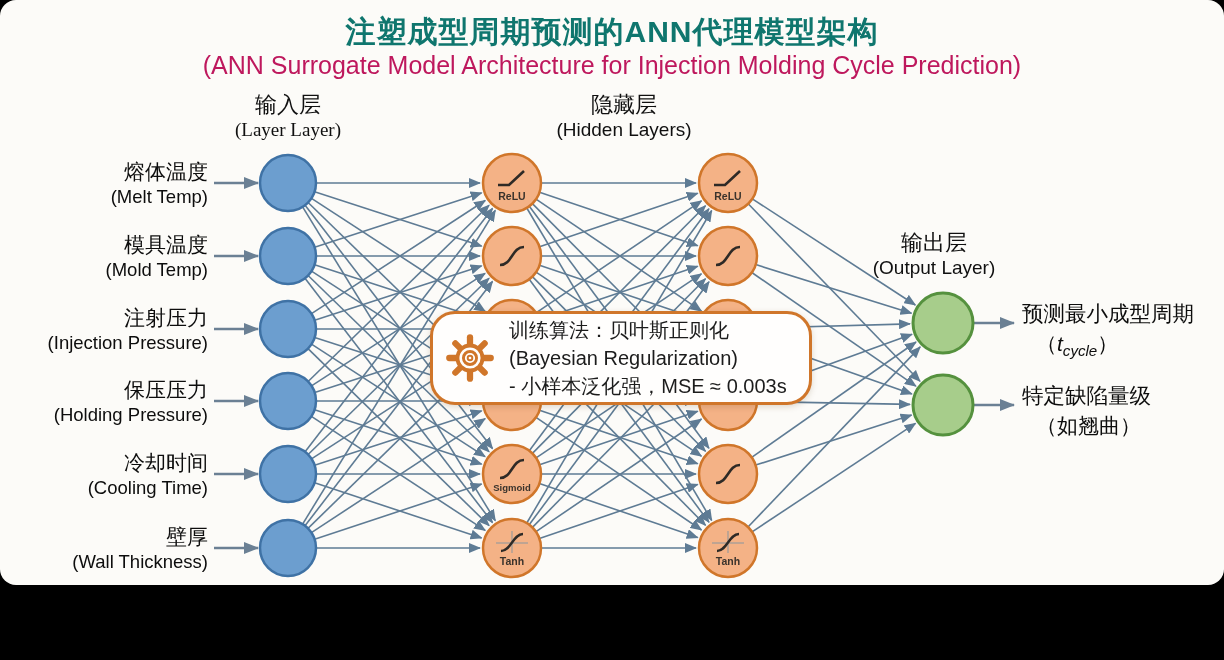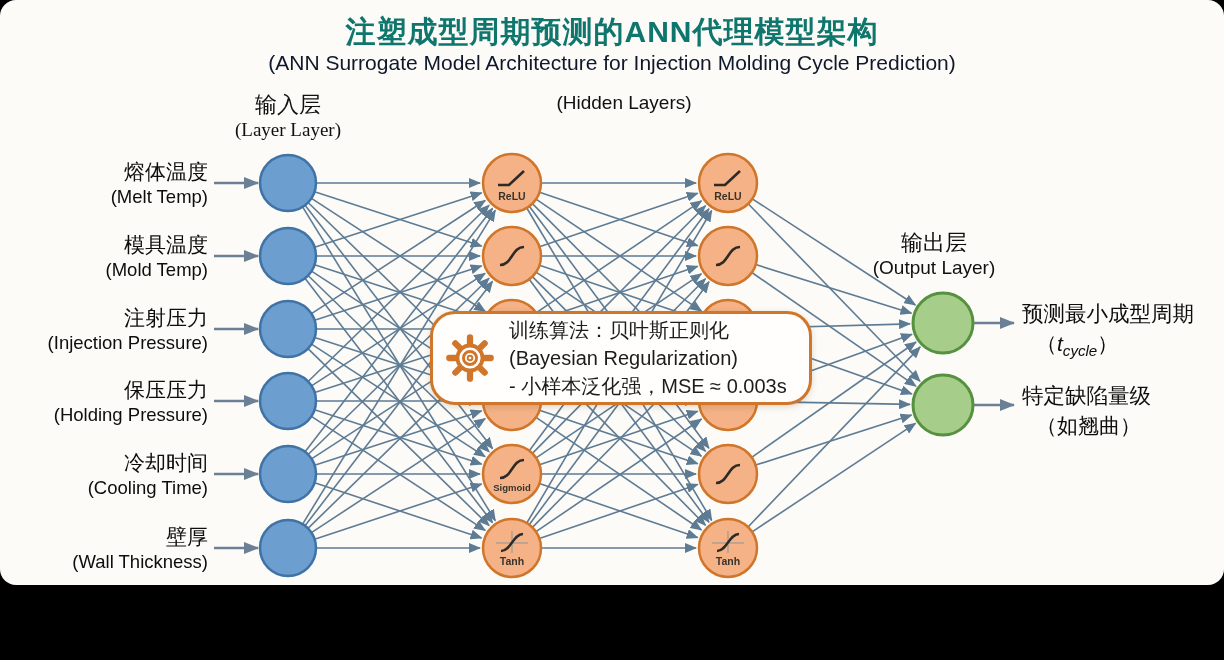--- a/index.html
+++ b/index.html
@@ -3,21 +3,21 @@
 <meta charset="utf-8">
 <style>
   html,body{margin:0;padding:0;background:#000;}
   #frame{position:relative;width:1224px;height:660px;background:#000;overflow:hidden;
          font-family:"Liberation Sans","DejaVu Sans",sans-serif;}
   #panel{position:absolute;left:0;top:0;width:1224px;height:585px;background:#fcfbf8;border-radius:16px;}
   #net{position:absolute;left:0;top:0;z-index:1;}
   .title{position:absolute;top:12px;left:0;width:100%;text-align:center;
          font-size:30px;font-weight:800;color:#0f766e;letter-spacing:1px;z-index:2;}
   .subtitle{position:absolute;top:51px;left:0;width:100%;text-align:center;
-         font-size:21px;font-weight:400;color:#0f172a;z-index:2;}
+         font-size:25px;font-weight:400;color:#be185d;z-index:2;}
   .layer-heading{position:absolute;text-align:center;z-index:2;color:#101010;}
   .lh-zh{font-size:22px;line-height:27px;}
   .lh-en{font-size:19px;line-height:24px;}
   #lh-input{left:138px;top:91px;width:300px;font-family:Liberation Serif, serif;}
   #lh-hidden{left:464px;top:91px;width:320px;}
   #lh-output{left:784px;top:229px;width:300px;}
   .in-label{position:absolute;width:225px;text-align:right;z-index:2;color:#0d0d0d;}
   .in-zh{font-size:21px;line-height:26px;}
   .in-en{font-size:18.5px;line-height:24px;}
   .out-label{position:absolute;left:1022px;width:210px;text-align:left;z-index:2;color:#0d0d0d;}
@@ -194,20 +194,21 @@
       </svg>
 
     <div class="title">注塑成型周期预测的ANN代理模型架构</div>
     <div class="subtitle">(ANN Surrogate Model Architecture for Injection Molding Cycle Prediction)</div>
 
     <div class="layer-heading" id="lh-input">
       <div class="lh-zh">输入层</div>
       <div class="lh-en">(Layer Layer)</div>
     </div>
     <div class="layer-heading" id="lh-hidden">
+      <div class="lh-zh">隐藏层</div>
       <div class="lh-en">(Hidden Layers)</div>
     </div>
     <div class="layer-heading" id="lh-output">
       <div class="lh-zh">输出层</div>
       <div class="lh-en">(Output Layer)</div>
     </div>
 
     <div class="callout" id="callout" style="border-color: rgb(208, 118, 42); border-radius: 25px;">
       <svg class="gear" width="54" height="54" viewBox="0 0 56 56">
         <g stroke="#d0762a" stroke-width="6.5" stroke-linecap="round">

